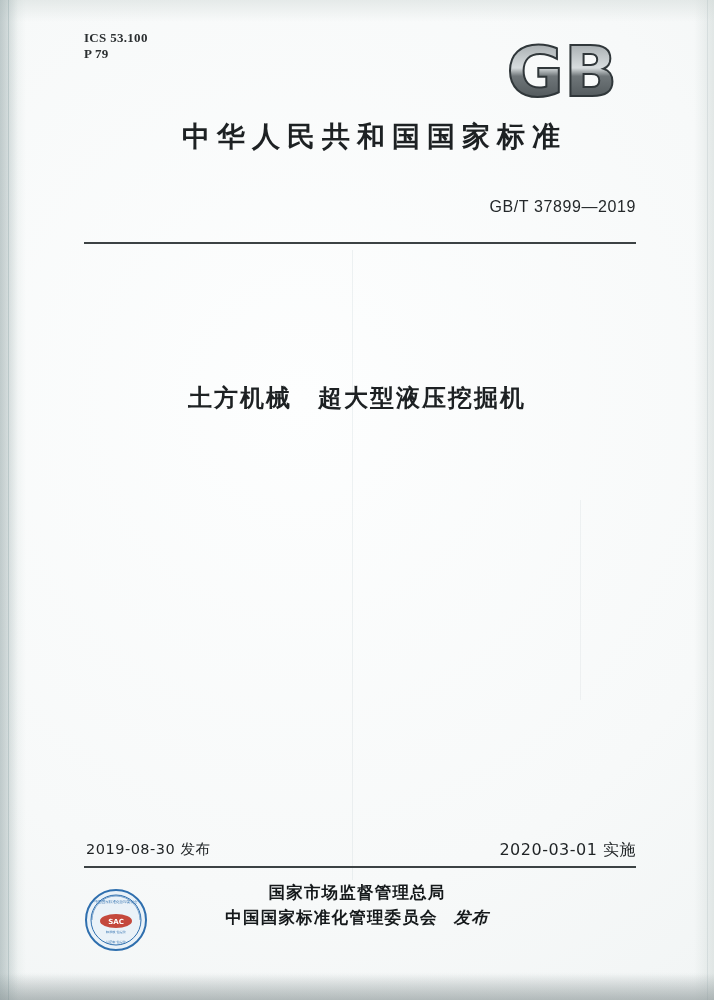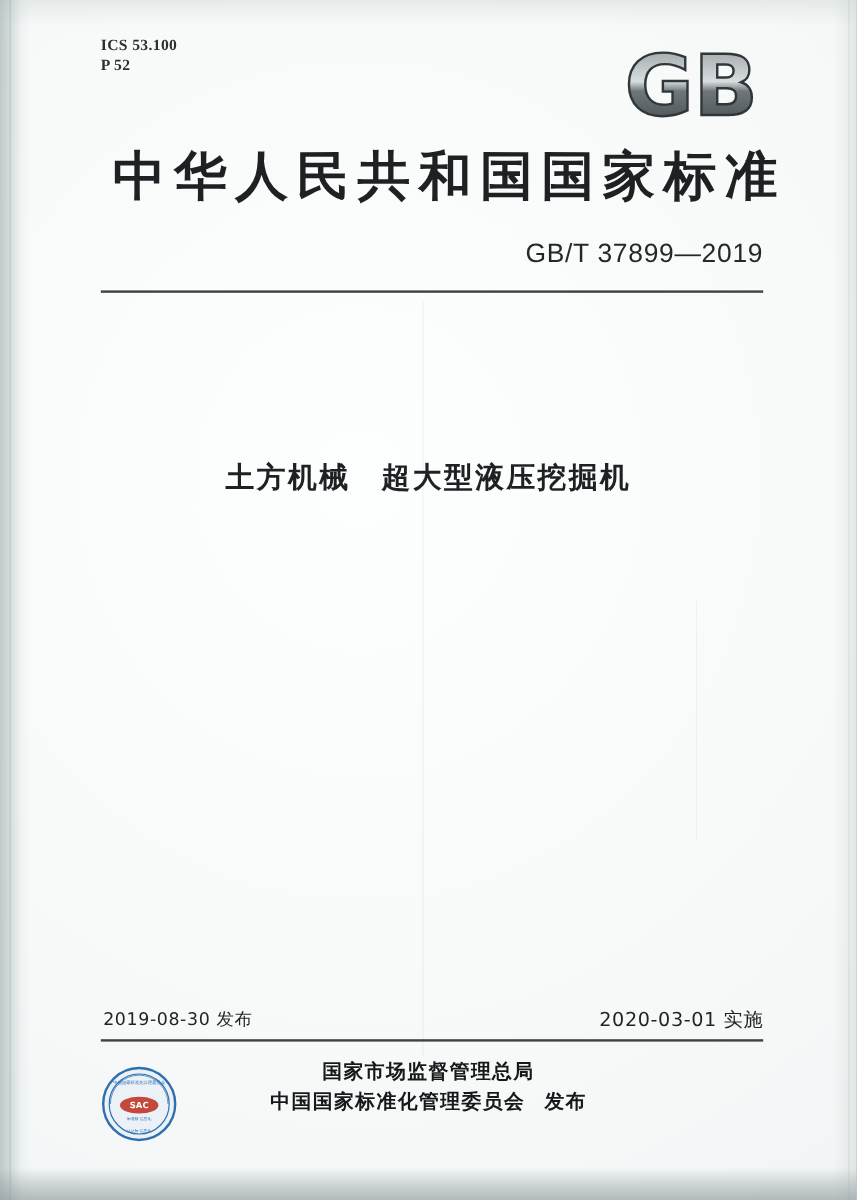--- a/index.html
+++ b/index.html
@@ -62,48 +62,48 @@
     font-weight: bold;
     font-size: 13px;
     line-height: 16px;
     color: #2b2f31;
     letter-spacing: 0.3px;
   }
 
   
   .gb-logo {
     position: absolute;
-    right: 74px;
+    right: 88px;
     top: 34px;
     width: 128px;
     height: 76px;
   }
   .gb-logo svg { display: block; }
 
   
   .cn-title {
     position: absolute;
     left: 0; right: 0;
     top: 118px;
     text-align: center;
     font-family: "DejaVu Sans", "Liberation Sans", sans-serif;
     font-weight: bold;
-    font-size: 44px;
+    font-size: 28px;
     letter-spacing: 7px;
     color: #1d2123;
     text-indent: 7px;
     margin-left: 28px;
   }
 
   .std-code {
     position: absolute;
     right: 78px;
     top: 198px;
     font-family: "Liberation Sans", sans-serif;
-    font-size: 22px;
+    font-size: 16px;
     letter-spacing: 0.6px;
     color: #24282a;
   }
 
   .rule-top {
     position: absolute;
     left: 84px;
     right: 78px;
     top: 242px;
     height: 2px;
@@ -173,20 +173,21 @@
     font-weight: bold;
     font-size: 16.5px;
     line-height: 25px;
     letter-spacing: 1.2px;
     color: #15191b;
   }
   .issuer .publish {
     font-weight: bold;
     margin-left: 16px;
     letter-spacing: 1px;
+    font-style: italic;
   }
   .issuer-line { white-space: nowrap; }
 
   
   .seal {
     position: absolute;
     left: 84px;
     top: 888px;
     width: 64px;
     height: 64px;
@@ -198,21 +199,21 @@
 
 <div id="page">
 
   <div class="scanline s1"></div>
   <div class="scanline s2"></div>
   <div class="scanline s3"></div>
   <div class="scanline s4"></div>
 
   <div class="ics">
     <div>ICS 53.100</div>
-    <div>P 52</div>
+    <div>P 79</div>
   </div>
 
   <div class="gb-logo">
     <svg width="128" height="76" viewBox="0 0 128 76" aria-hidden="true">
       <defs>
         <linearGradient id="gbgrad" x1="0" y1="0" x2="0" y2="1">
           <stop offset="0%" stop-color="#8f9699"></stop>
           <stop offset="45%" stop-color="#d8dddf"></stop>
           <stop offset="55%" stop-color="#6f7679"></stop>
           <stop offset="100%" stop-color="#3f4649"></stop>

